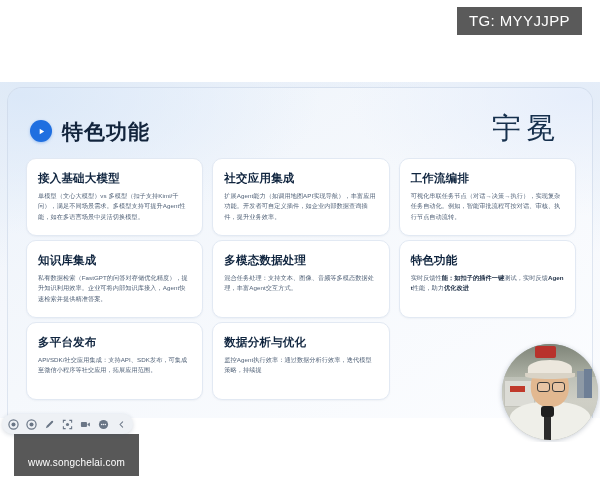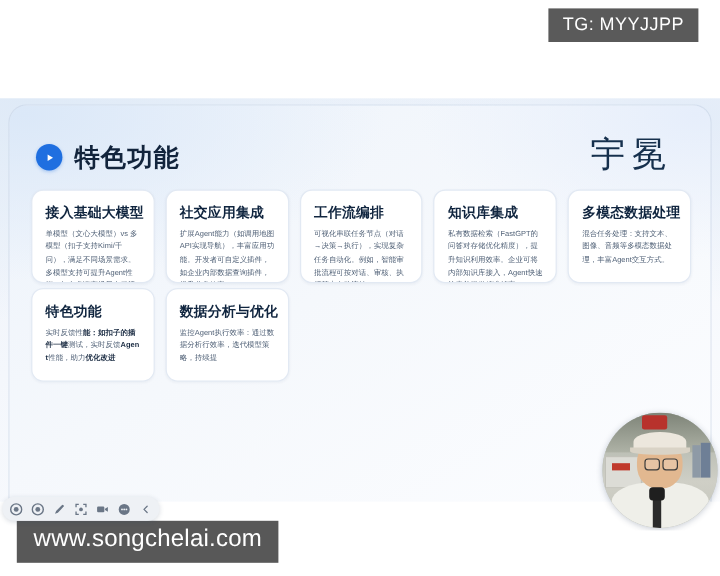--- a/index.html
+++ b/index.html
@@ -109,21 +109,21 @@
     font-family: "DejaVu Sans", "Liberation Sans", sans-serif;
   }
 
   
   .grid {
     position: absolute;
     left: 18px;
     top: 70px;
     width: 550px;
     display: grid;
-    grid-template-columns: repeat(5, 1fr);
+    grid-template-columns: repeat(3, 1fr);
     grid-auto-rows: 78px;
     column-gap: 9px;
     row-gap: 4px;
   }
   .card {
     background: #ffffff;
     border: 1px solid #e2e9f3;
     border-radius: 10px;
     padding: 9px 11px 8px 11px;
     box-sizing: border-box;
@@ -308,22 +308,22 @@
     left: 0; top: 418px;
     width: 600px; height: 62px;
     background: #ffffff;
   }
   .url-bar {
     position: absolute;
     left: 14px;
     top: 16px;
     background: #585858;
     color: #ffffff;
-    font-size: 20px;
-    padding: 4px 14px 8px 14px;
+    font-size: 10px;
+    padding: 23px 14px 8px 14px;
     letter-spacing: .2px;
     white-space: nowrap;
   }
 </style>
 </head>
 <body>
 
 <div class="top-strip"></div>
 <div class="tg-badge">TG: MYYJJPP</div>
 
@@ -367,20 +367,24 @@
       <div class="card">
         <div class="card-title">多模态数据处理</div>
         <div class="card-body">混合任务处理：支持文本、图像、音频等多模态数据处理，丰富Agent交互方式。</div>
       </div>
 
       <div class="card">
         <div class="card-title">特色功能</div>
         <div class="card-body"><span>实时反馈性</span><b>能：如扣子的插件一键</b><span>测试，实时反馈</span><b>Agent</b><span>性能，助力</span><b>优化改进</b></div>
       </div>
 
+      <div class="card">
+        <div class="card-title">多平台发布</div>
+        <div class="card-body">API/SDK/社交应用集成：支持API、SDK发布，可集成至微信小程序等社交应用，拓展应用范围。</div>
+      </div>
 
       <div class="card">
         <div class="card-title">数据分析与优化</div>
         <div class="card-body">监控Agent执行效率：通过数据分析行效率，迭代模型策略，持续提</div>
       </div>
 
     </div>
   </div>
 
   <div class="toolbar">

